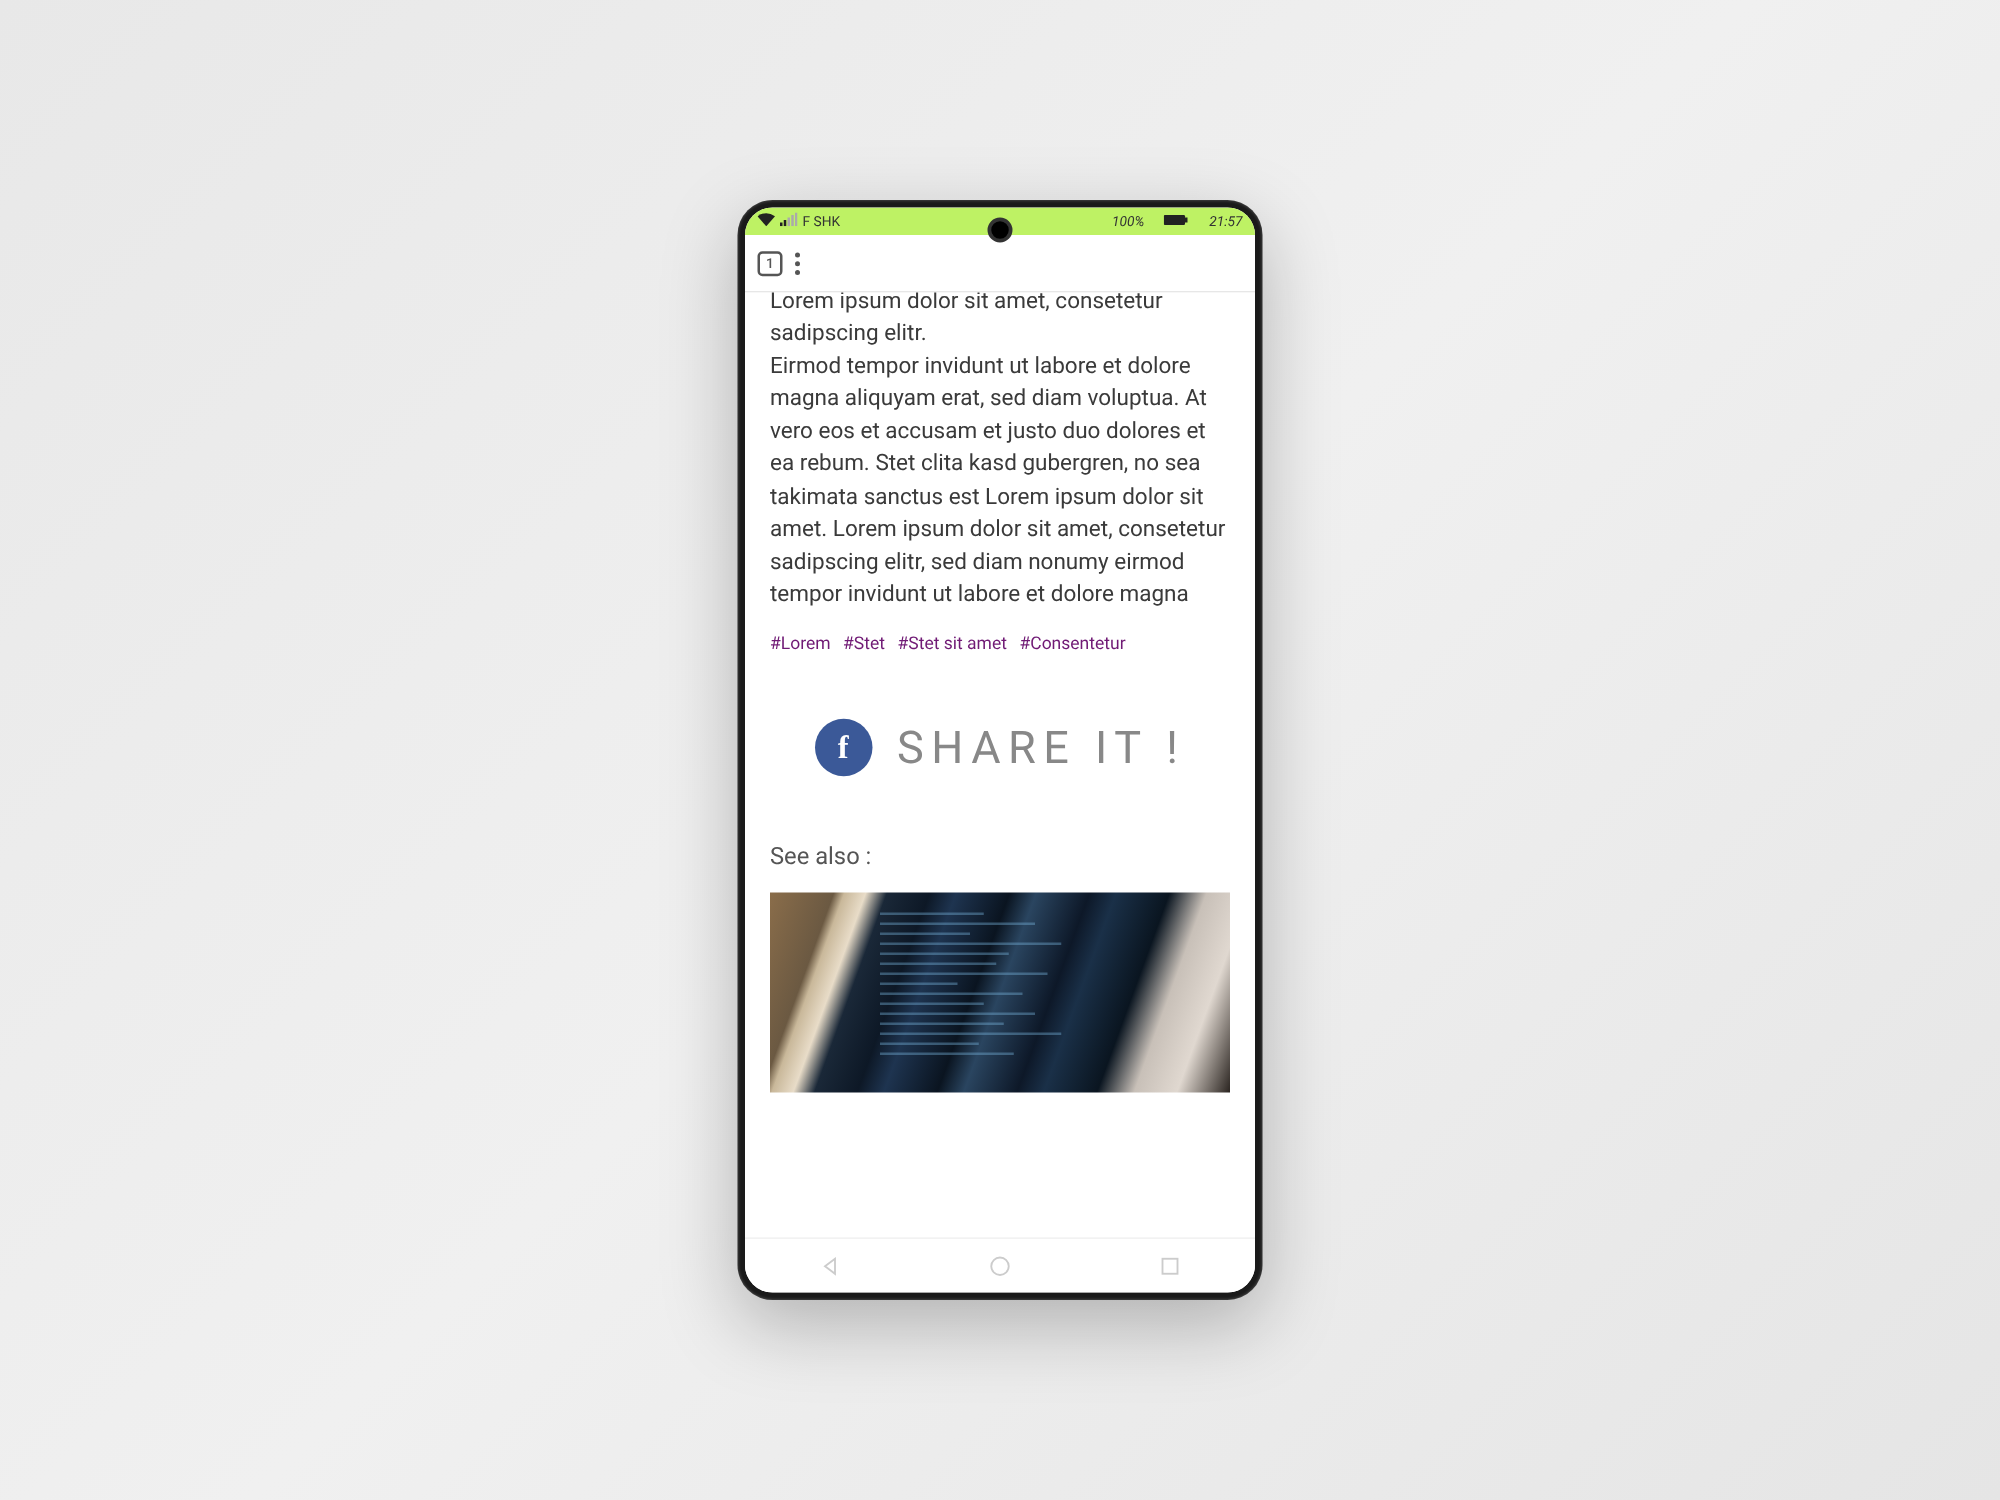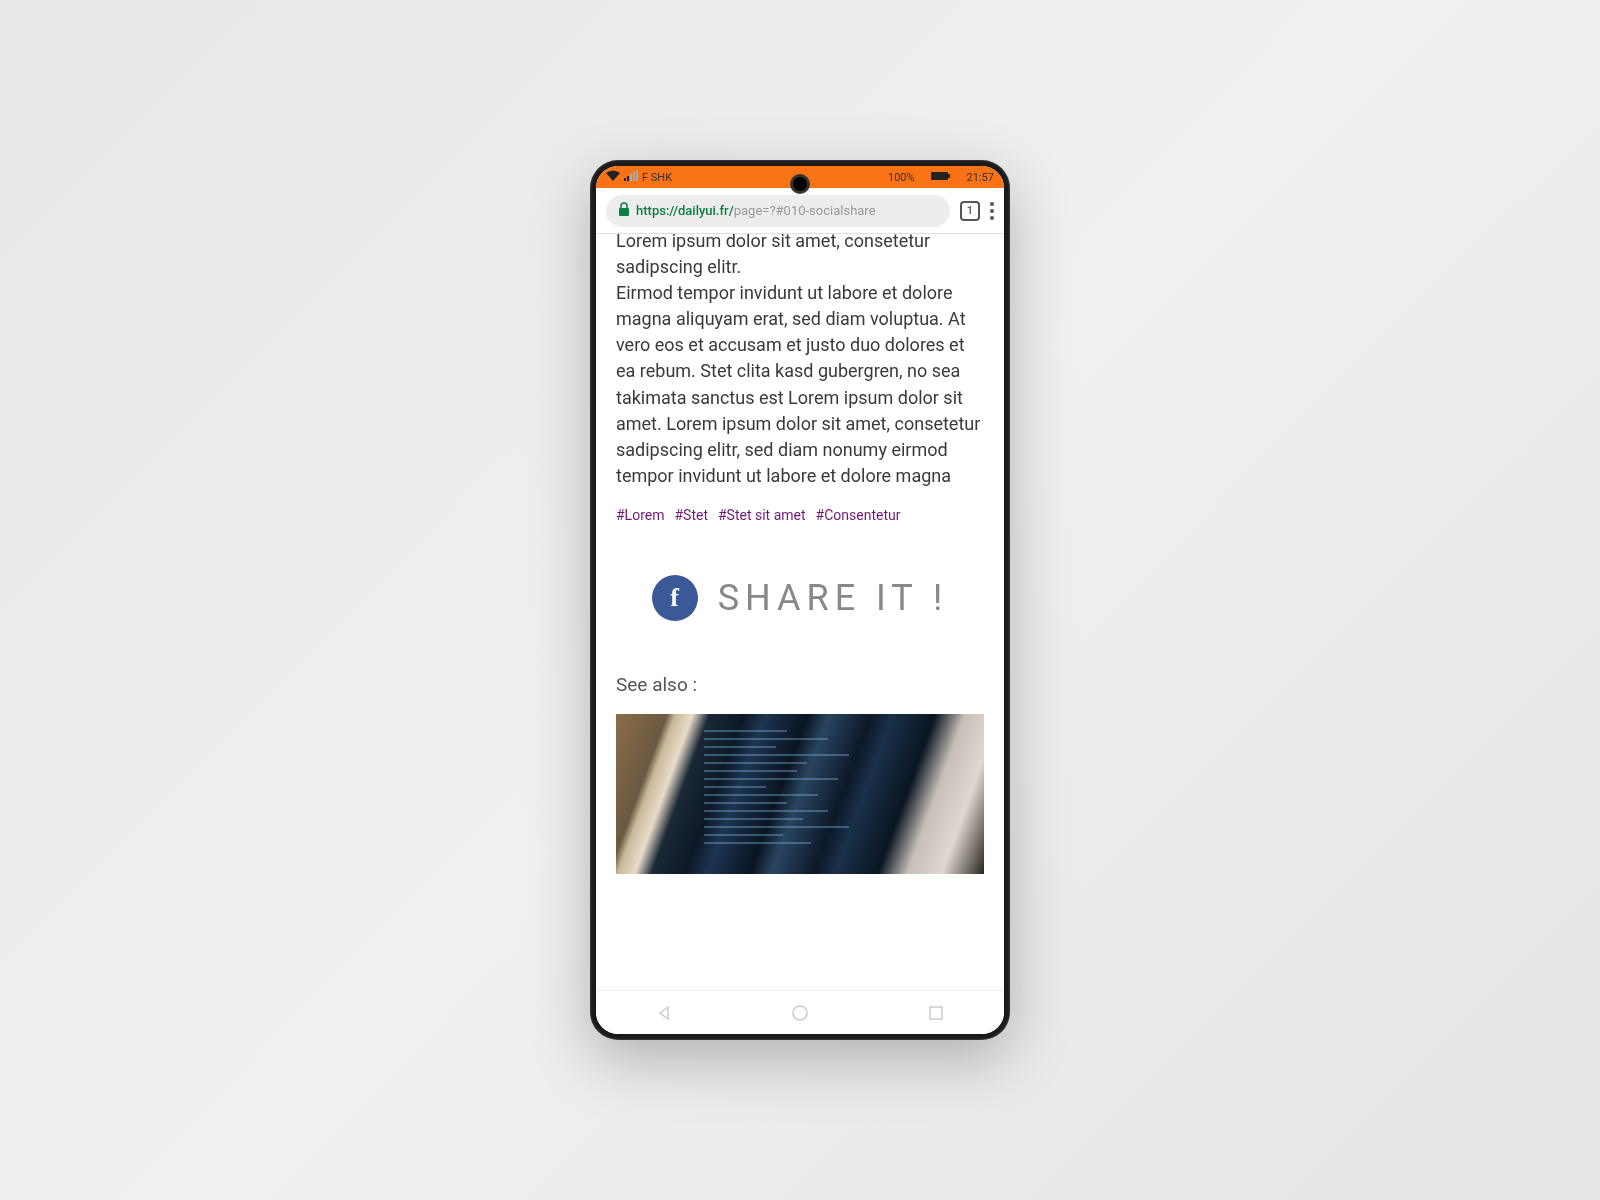--- a/index.html
+++ b/index.html
@@ -45,24 +45,24 @@
   border: 3px solid #333;
 }
 .status-bar {
   height: 22px;
   display: flex;
   align-items: center;
   justify-content: space-between;
   padding: 0 10px;
   font-size: 11px;
   color: #333;
-  background: #f97316;
+  background: #bef264;
 }
 .status-left { display: flex; align-items: center; gap: 4px; }
-.status-right { display: flex; align-items: flex-start; gap: 16px; }
+.status-right { display: flex; align-items: flex-start; gap: 16px; font-style: italic; }
 .browser-bar {
   height: 46px;
   display: flex;
   align-items: center;
   padding: 0 10px;
   gap: 10px;
   border-bottom: 1px solid #e0e0e0;
   background: #fff;
 }
 .url-pill {
@@ -222,31 +222,20 @@
           <svg width="20" height="10" viewBox="0 0 20 10">
               <rect x="0" y="1" width="17" height="8" rx="1" fill="#222"></rect>
               <rect x="17" y="3" width="2" height="4" fill="#222"></rect>
             </svg>
         </span>
         <span>21:57</span>
       </div>
     </div>
 
     <div class="browser-bar">
-      <div class="url-pill">
-        <span>
-          <svg width="12" height="14" viewBox="0 0 12 14">
-              <rect x="1" y="6" width="10" height="8" rx="1" fill="#0a7f3f"></rect>
-              <path d="M3 6 V4 Q3 1 6 1 Q9 1 9 4 V6" fill="none" stroke="#0a7f3f" stroke-width="1.5"></path>
-            </svg>
-        </span>
-        <span style="white-space:nowrap;overflow:hidden">
-          <span class="url-scheme">https://</span><span class="url-domain">dailyui.fr/</span><span class="url-path">page=?#010-socialshare</span>
-        </span>
-      </div>
       <div class="tabs-icon">
         <span>1</span>
       </div>
       <div class="more-icon">
         <span></span>
         <span></span>
         <span></span>
       </div>
     </div>
 

